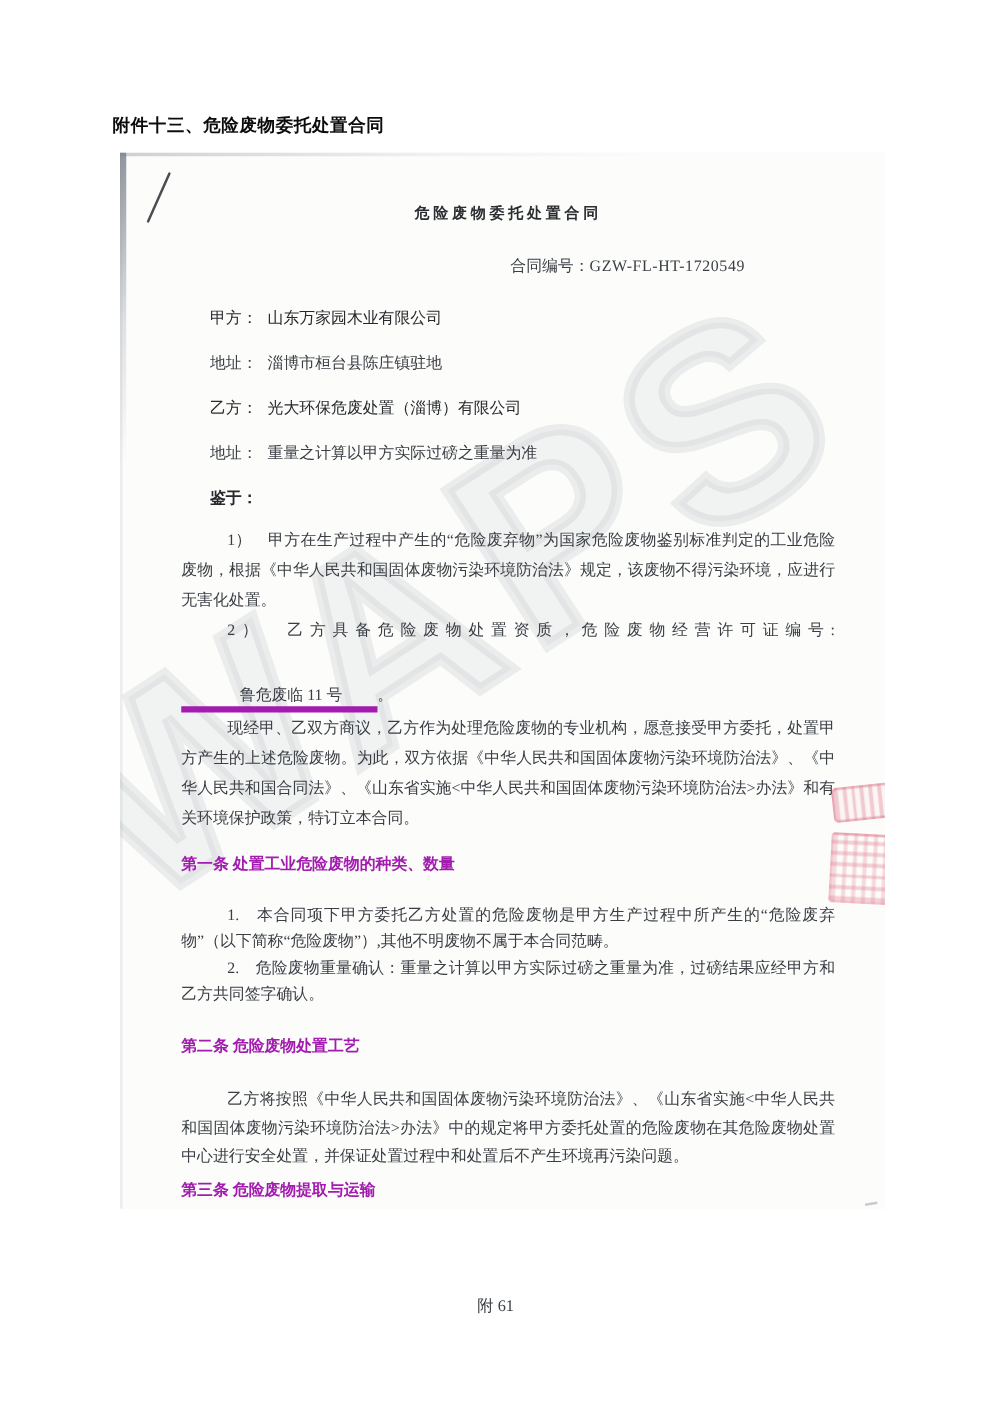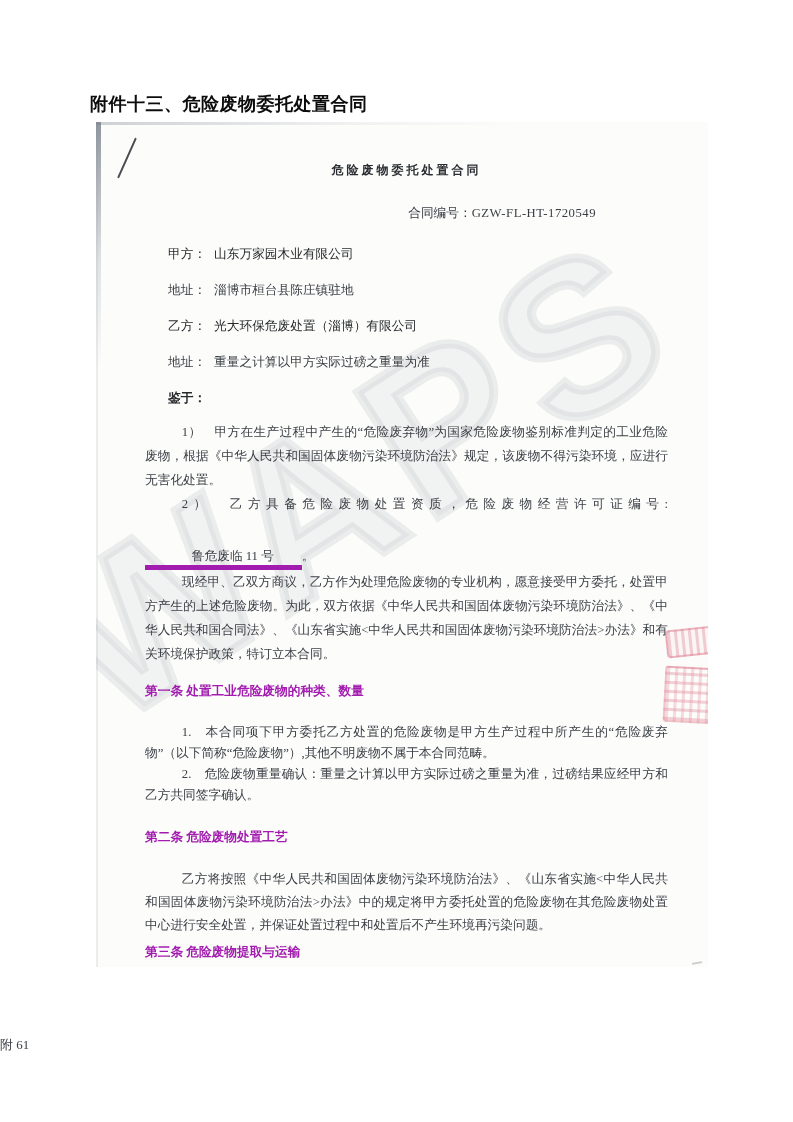--- a/index.html
+++ b/index.html
@@ -10,21 +10,21 @@
     position: relative;
     overflow: hidden;
     color: #383c42;
   }
   .canvas { position: absolute; inset: 0; }
 
   
   .attachment-heading {
     position: absolute; left: 90px; top: 92px;
     font-family: "Liberation Sans", "DejaVu Sans", sans-serif;
-    font-size: 18px; font-weight: bold; color: #0c0c0c;
+    font-size: 14px; font-weight: bold; color: #0c0c0c;
     letter-spacing: 0.5px;
   }
 
   
   .scan {
     position: absolute; left: 96px; top: 122px;
     width: 612px; height: 845px;
     background: #fcfcfb;
     overflow: hidden;
   }
@@ -110,21 +110,21 @@
   .article-1-title { margin-top: 18px; }
   .a1-items { margin-top: 24px; line-height: 21px; }
   .article-2-title { margin-top: 24px; }
   .a2-body { margin-top: 24px; line-height: 23px; }
   .article-3-title { margin-top: 8px; }
   .a3-items { margin-top: 20px; line-height: 21px; }
 
   
   .doc-footer {
     position: absolute; left: 0; width: 100%; top: 1036px;
-    font-size: 13px; color: #3c4046;
+    text-align: center; font-size: 13px; color: #3c4046;
   }
 </style>
 </head>
 <body>
 
 <div class="canvas">
 
   <div class="attachment-heading">附件十三、危险废物委托处置合同</div>
 
   <div class="scan">

